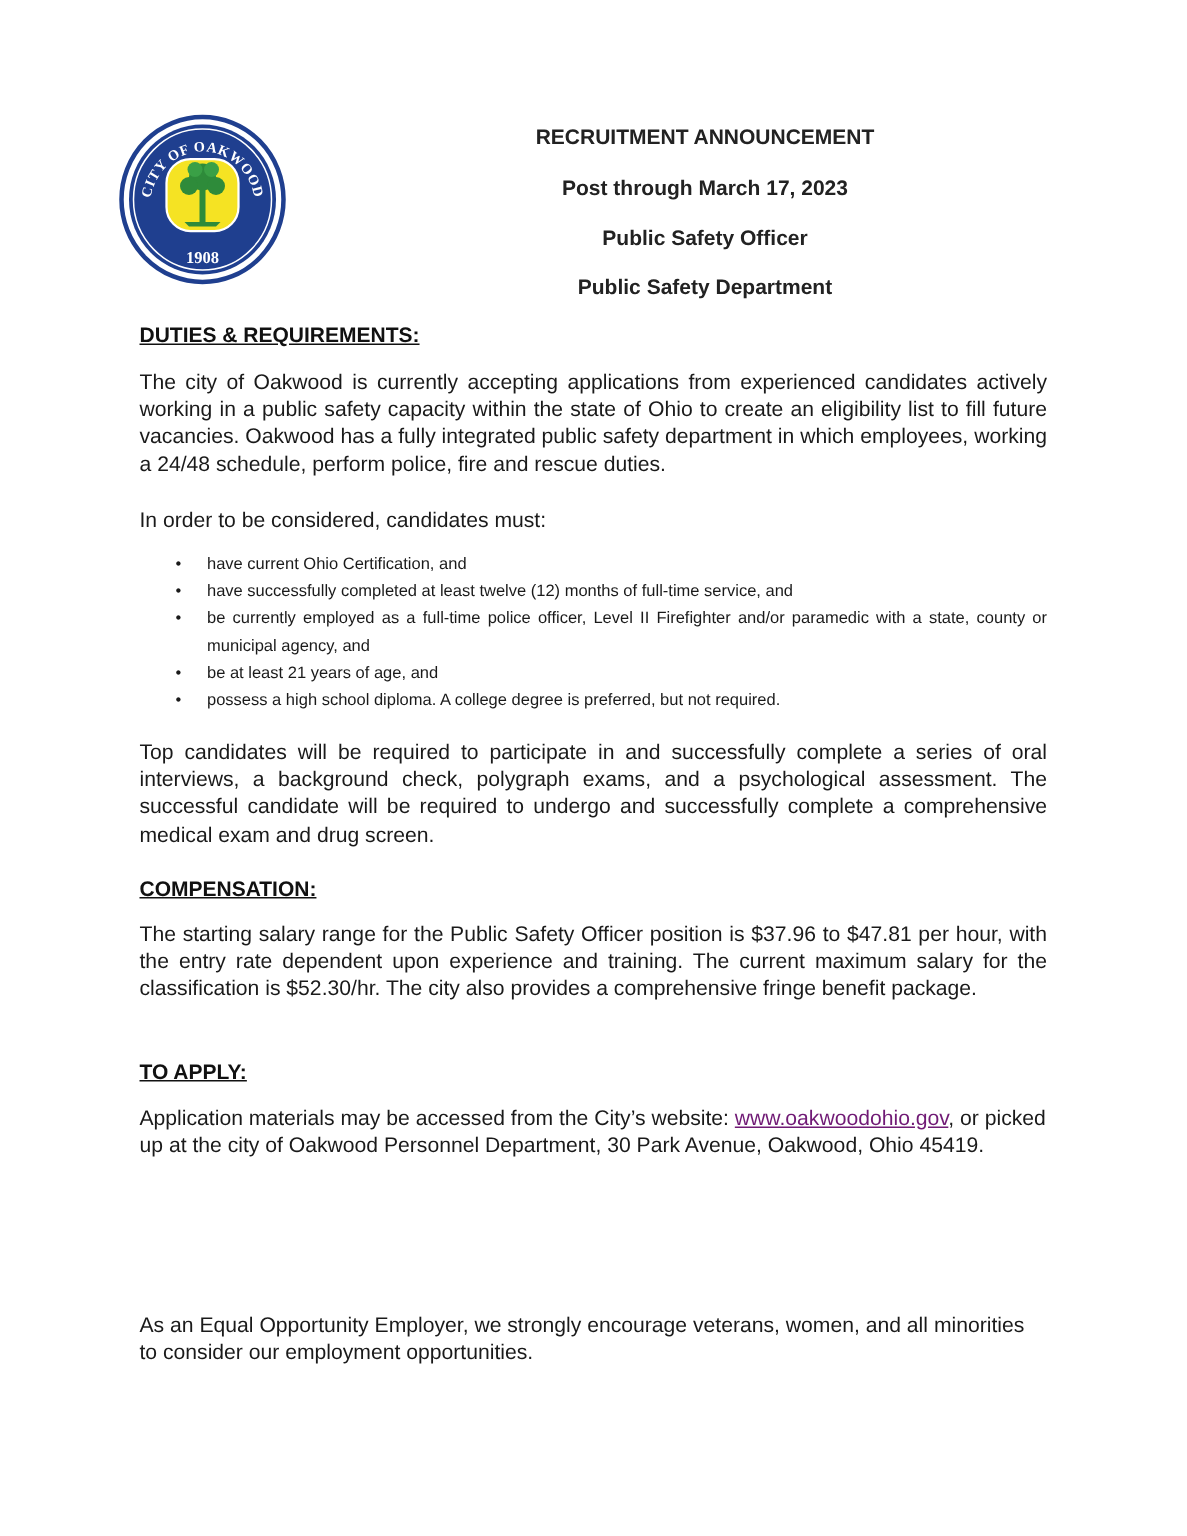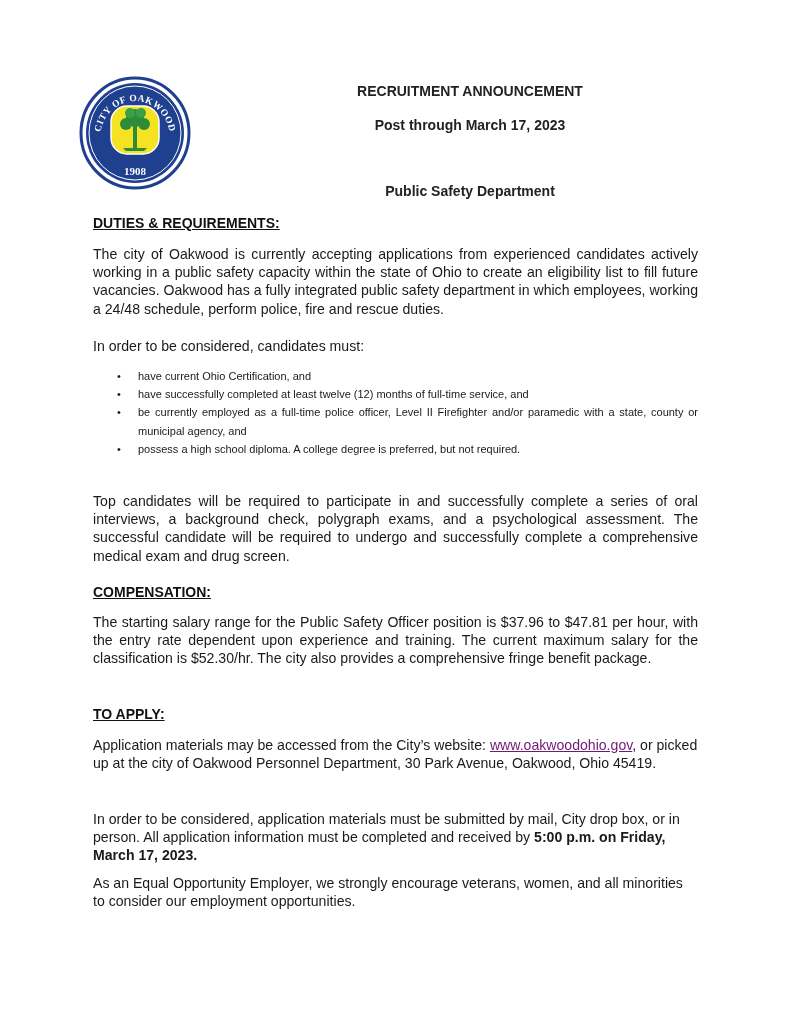--- a/index.html
+++ b/index.html
@@ -46,38 +46,39 @@
       <path d="M45,72 L69,72 L66,75 L48,75 Z" fill="#2e8b3a"></path>
       <text font-family="Liberation Serif, serif" font-size="9.5" fill="#ffffff" font-weight="bold" letter-spacing="0.5">
         <textPath href="#arcTop" startOffset="50%" text-anchor="middle">CITY OF OAKWOOD</textPath>
       </text>
       <text x="57" y="99" text-anchor="middle" font-family="Liberation Serif, serif" font-size="11" fill="#ffffff" font-weight="bold">1908</text>
     </svg>
   </div>
 
   <div class="hdr h1">RECRUITMENT ANNOUNCEMENT</div>
   <div class="hdr h2">Post through March 17, 2023</div>
+  <div class="hdr h3">Public Safety Officer</div>
   <div class="hdr h4">Public Safety Department</div>
 
   <div class="sec" style="top:215px;">DUTIES &amp; REQUIREMENTS:</div>
   <div class="p just" style="top:245px;">The city of Oakwood is currently accepting applications from experienced candidates actively working in a public safety capacity within the state of Ohio to create an eligibility list to fill future vacancies. Oakwood has a fully integrated public safety department in which employees, working a 24/48 schedule, perform police, fire and rescue duties.</div>
   <div class="p" style="top:337px;">In order to be considered, candidates must:</div>
 
   <ul class="req">
     <li>have current Ohio Certification, and</li>
     <li>have successfully completed at least twelve (12) months of full-time service, and</li>
     <li>be currently employed as a full-time police officer, Level II Firefighter and/or paramedic with a state, county or municipal agency, and</li>
+    <li>be at least 21 years of age, and</li>
     <li>possess a high school diploma.  A college degree is preferred, but not required.</li>
   </ul>
 
   <div class="p just" style="top:492px;">Top candidates will be required to participate in and successfully complete a series of oral interviews, a background check, polygraph exams, and a psychological assessment. The successful candidate will be required to undergo and successfully complete a comprehensive medical exam and drug screen.</div>
 
   <div class="sec" style="top:584px;">COMPENSATION:</div>
   <div class="p just" style="top:613px;">The starting salary range for the Public Safety Officer position is $37.96 to $47.81 per hour, with the entry rate dependent upon experience and training. The current maximum salary for the classification is $52.30/hr.  The city also provides a comprehensive fringe benefit package.</div>
 
   <div class="sec" style="top:706px;">TO APPLY:</div>
   <div class="p" style="top:736px;"><span>Application materials may be accessed from the City’s website:  </span><a class="link" href="#">www.oakwoodohio.gov</a><span>, or picked up at the city of Oakwood Personnel Department, 30 Park Avenue, Oakwood, Ohio 45419.</span></div>
 
-  <div class="p" style="top:810px;"><span>In order to be considered, application materials must be submitted by mail, City drop box, or in person. All application information must be completed and received by </span><b>5:00 p.m. on Friday, March 17, 2023.</b></div>
 
   <div class="p" style="top:874px;">As an Equal Opportunity Employer, we strongly encourage veterans, women, and all minorities to consider our employment opportunities.</div>
 
 </div>
 
 </body></html>

